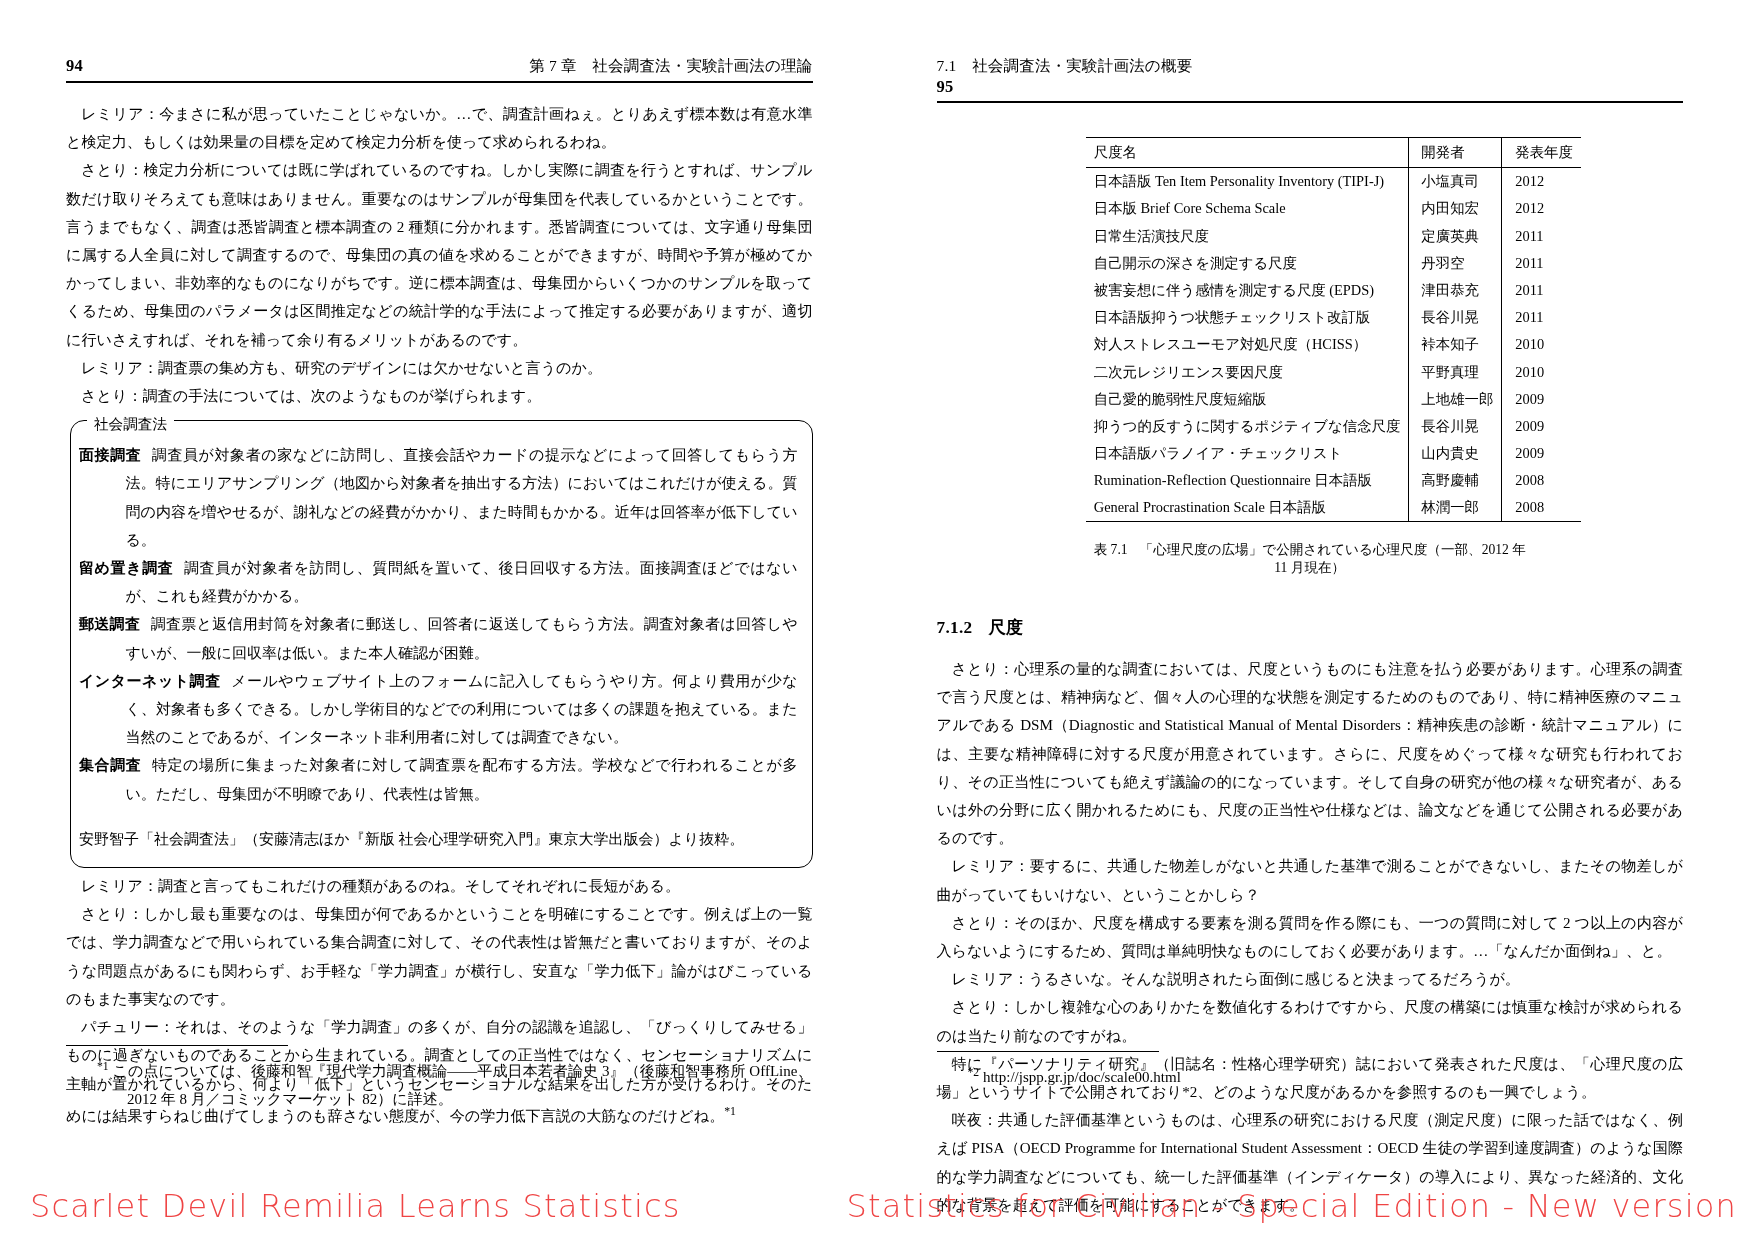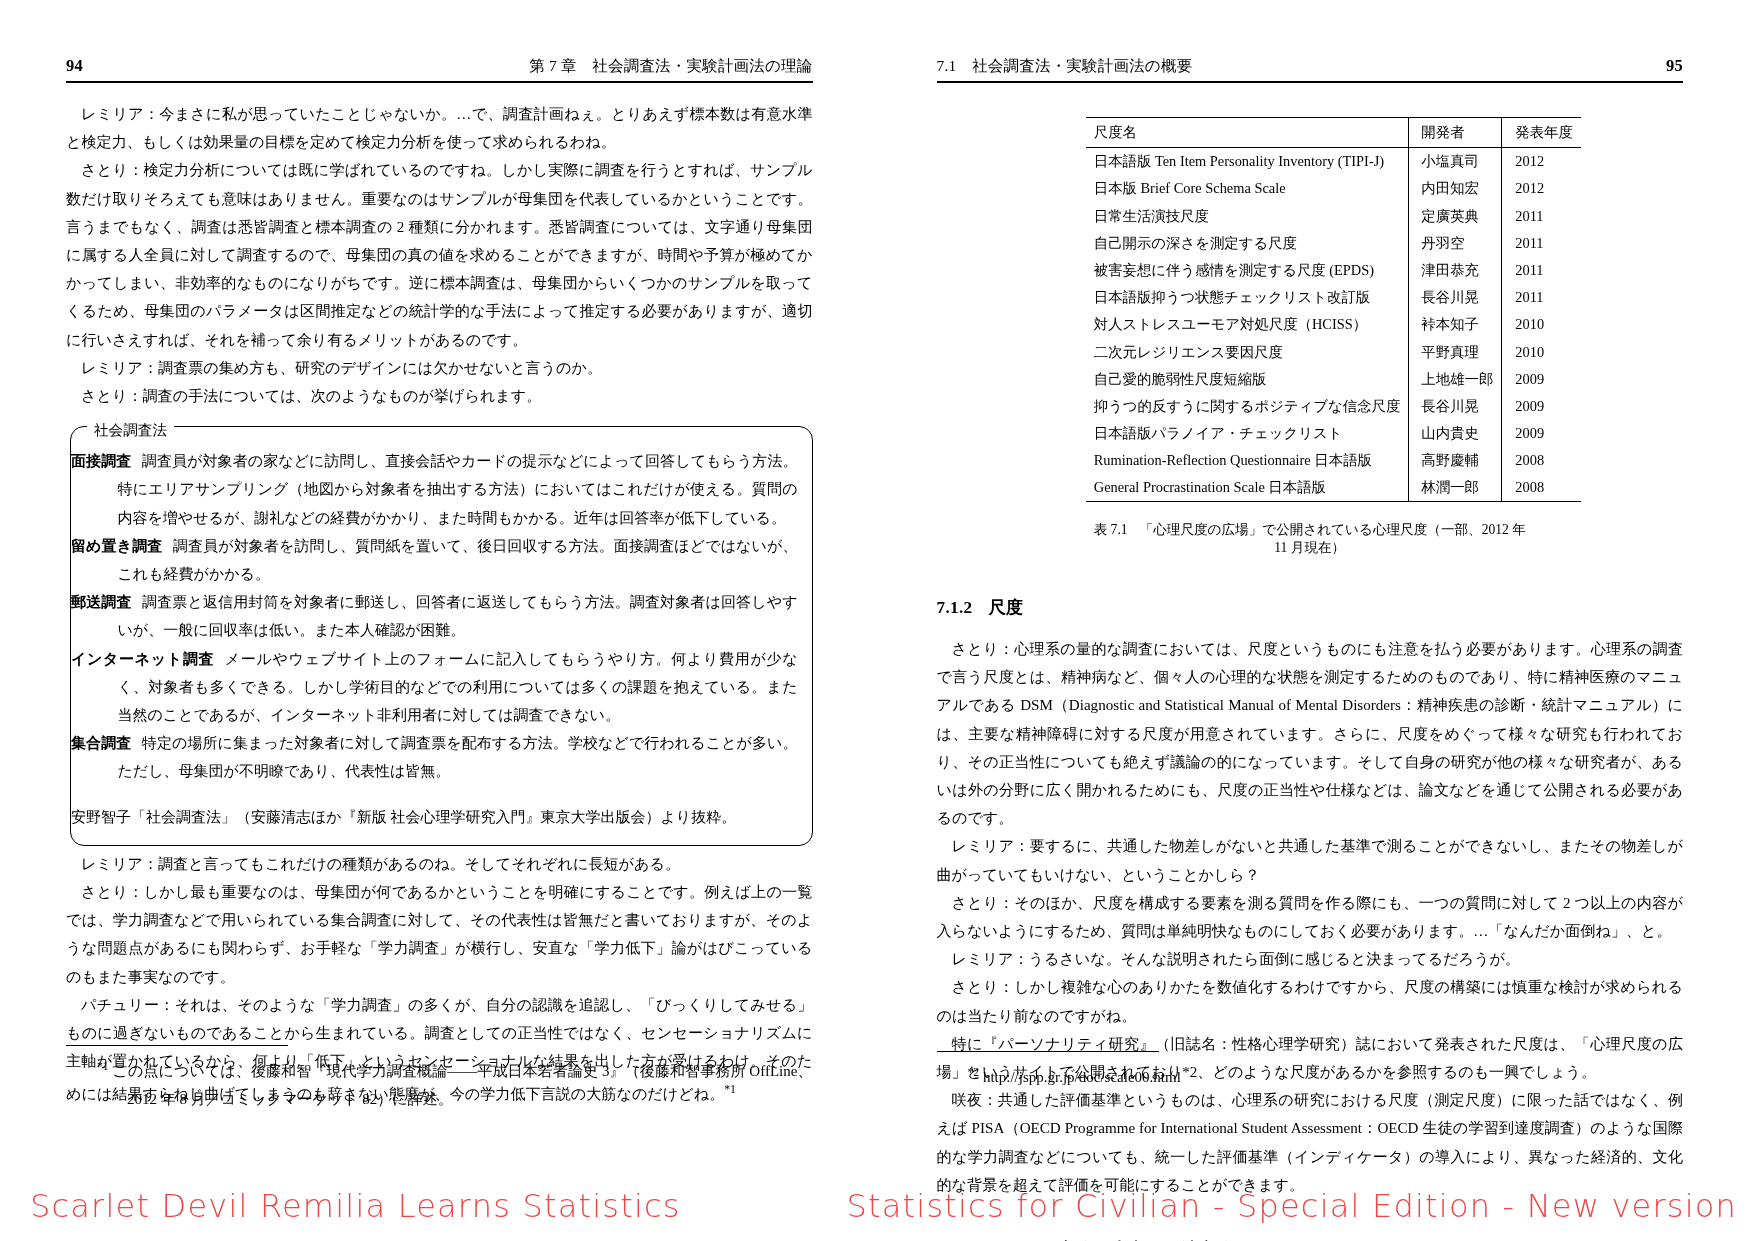--- a/index.html
+++ b/index.html
@@ -34,45 +34,45 @@
   .runhead {
     display: flex;
     align-items: baseline;
     font-size: 15.5px;
     letter-spacing: 0.2px;
     padding-bottom: 4px;
   }
   .runhead .folio { font-weight: 700; font-size: 16.5px; }
   .runhead .rh-title { font-size: 15.5px; }
   .runhead-left { justify-content: space-between; }
-  .runhead-right { justify-content: space-between; }
+  .runhead-right { justify-content: space-between; flex-direction: column; }
   .rule {
     border-bottom: 2.2px solid #000;
     margin-bottom: 17px;
   }
 
   
   .body {
     font-size: 15.1px;
     line-height: 28.2px;
     text-align: justify;
     text-justify: inter-ideograph;
   }
   p.para {
     margin: 0;
     text-indent: 1em;
   }
 
   
   .framebox {
     position: relative;
-    margin: 16px 0 4px 4px;
+    margin: 10px 0 4px 4px;
     border: 1.6px solid #000;
     border-radius: 14px;
-    padding: 20px 14px 14px 0;
+    padding: 20px 14px 14px 8px;
   }
   .framebox-title {
     position: absolute;
     top: -11px;
     left: 16px;
     background: #fff;
     padding: 0 7px;
     font-size: 14.6px;
     font-weight: 400;
   }

